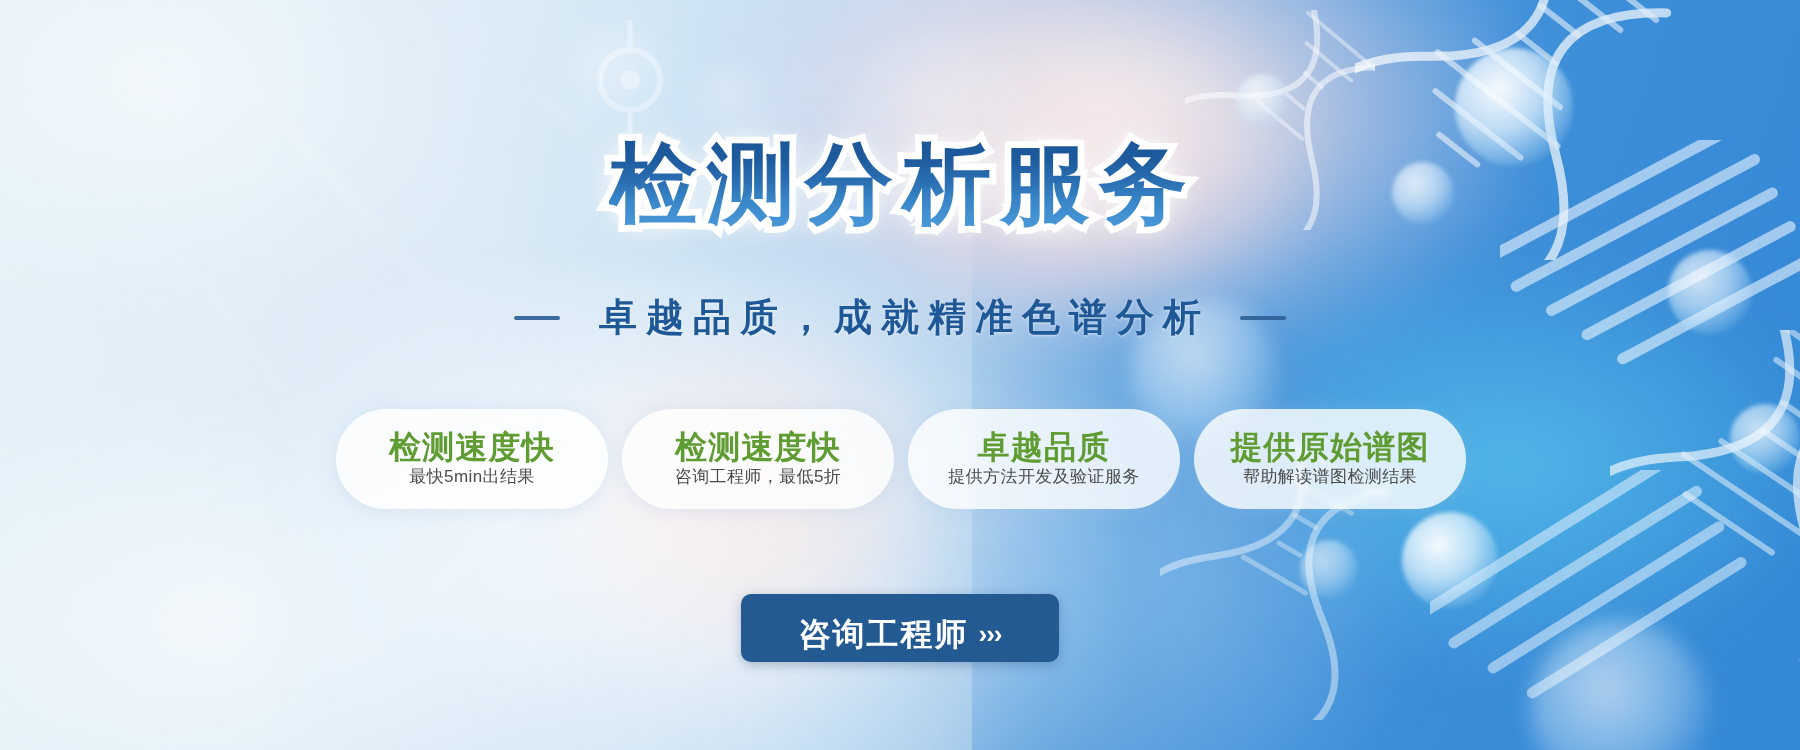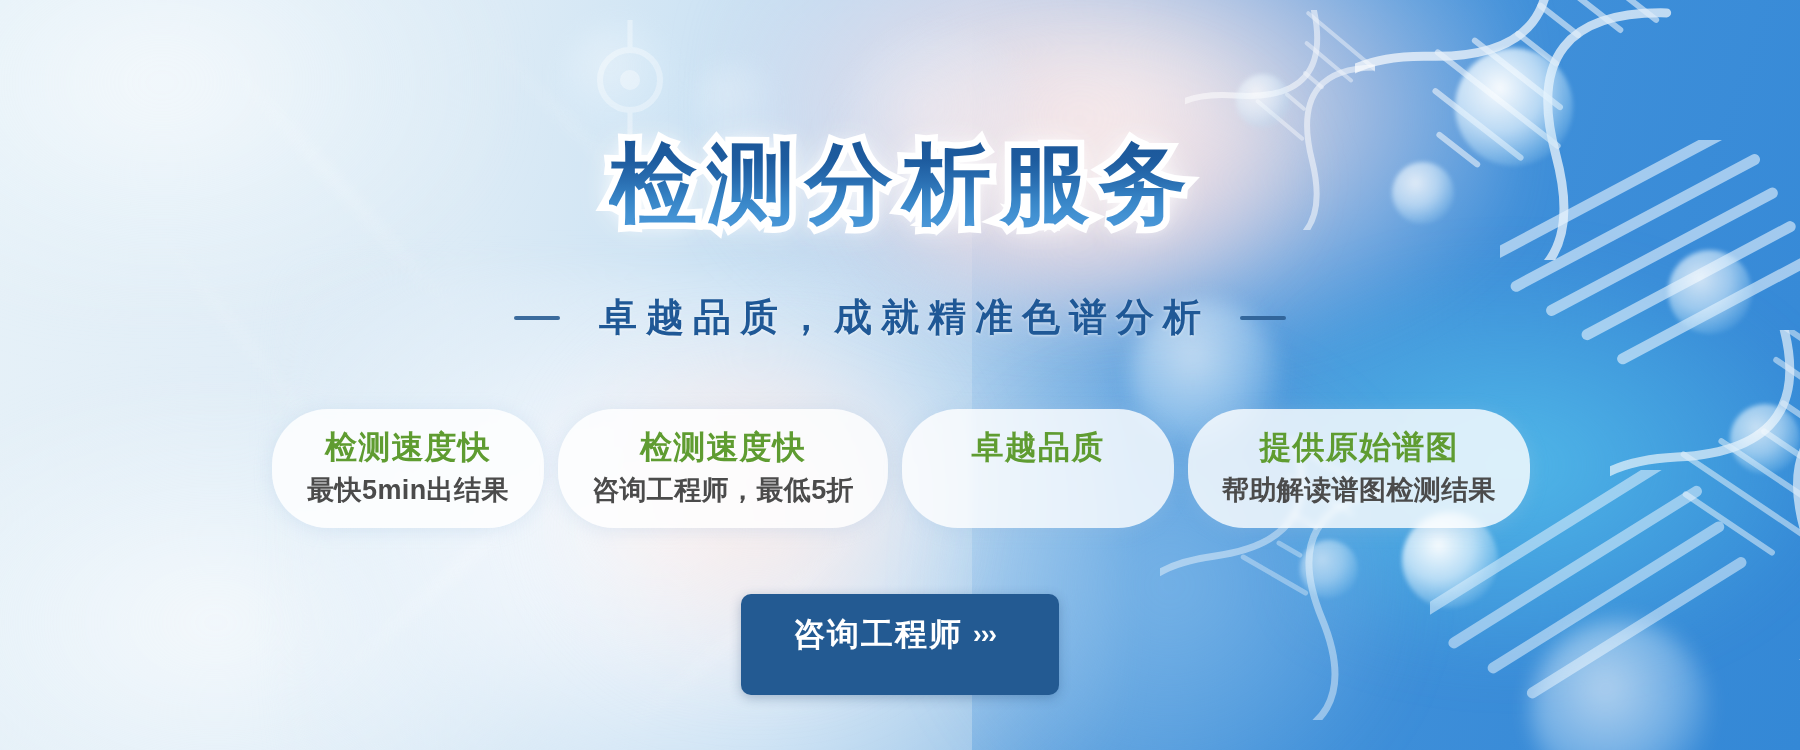--- a/index.html
+++ b/index.html
@@ -274,46 +274,46 @@
   }
   .pill-title {
     font-size: 32px;
     font-weight: 700;
     color: #5f9c31;
     letter-spacing: 1.2px;
     line-height: 1.22;
     white-space: nowrap;
   }
   .pill-sub {
-    margin-top: 7px;
-    font-size: 27px;
-    font-weight: 700;
+    font-size: 17px;
+    font-weight: 400;
     color: #4b4b4b;
     letter-spacing: 0.4px;
     line-height: 1.2;
     white-space: nowrap;
   }
 
   
   .cta-wrap {
     position: absolute;
     top: 594px;
     left: 0; right: 0;
     text-align: center;
   }
   .cta {
     display: inline-flex;
     align-items: center;
+    justify-content: center;
     gap: 10px;
     background: #235a92;
     color: #ffffff;
     font-size: 32px;
     font-weight: 700;
     letter-spacing: 2px;
-    padding: 19px 52px 38px;
+    padding: 19px 52px 5px;
     border: none;
     border-radius: 10px;
     cursor: pointer;
     box-shadow: 0 3px 12px rgba(25,64,108,0.30);
     min-width: 318px;
     font-family: "Liberation Sans", "DejaVu Sans", sans-serif;
   }
   .cta-arrows {
     font-size: 26px;
     font-weight: 700;
@@ -472,20 +472,21 @@
         <div class="pill-sub">最快5min出结果</div>
       </div>
 
       <div class="pill">
         <div class="pill-title">检测速度快</div>
         <div class="pill-sub">咨询工程师，最低5折</div>
       </div>
 
       <div class="pill">
         <div class="pill-title">卓越品质</div>
+        <div class="pill-sub">提供方法开发及验证服务</div>
       </div>
 
       <div class="pill">
         <div class="pill-title">提供原始谱图</div>
         <div class="pill-sub">帮助解读谱图检测结果</div>
       </div>
 
     </div>
 
     <div class="cta-wrap">

